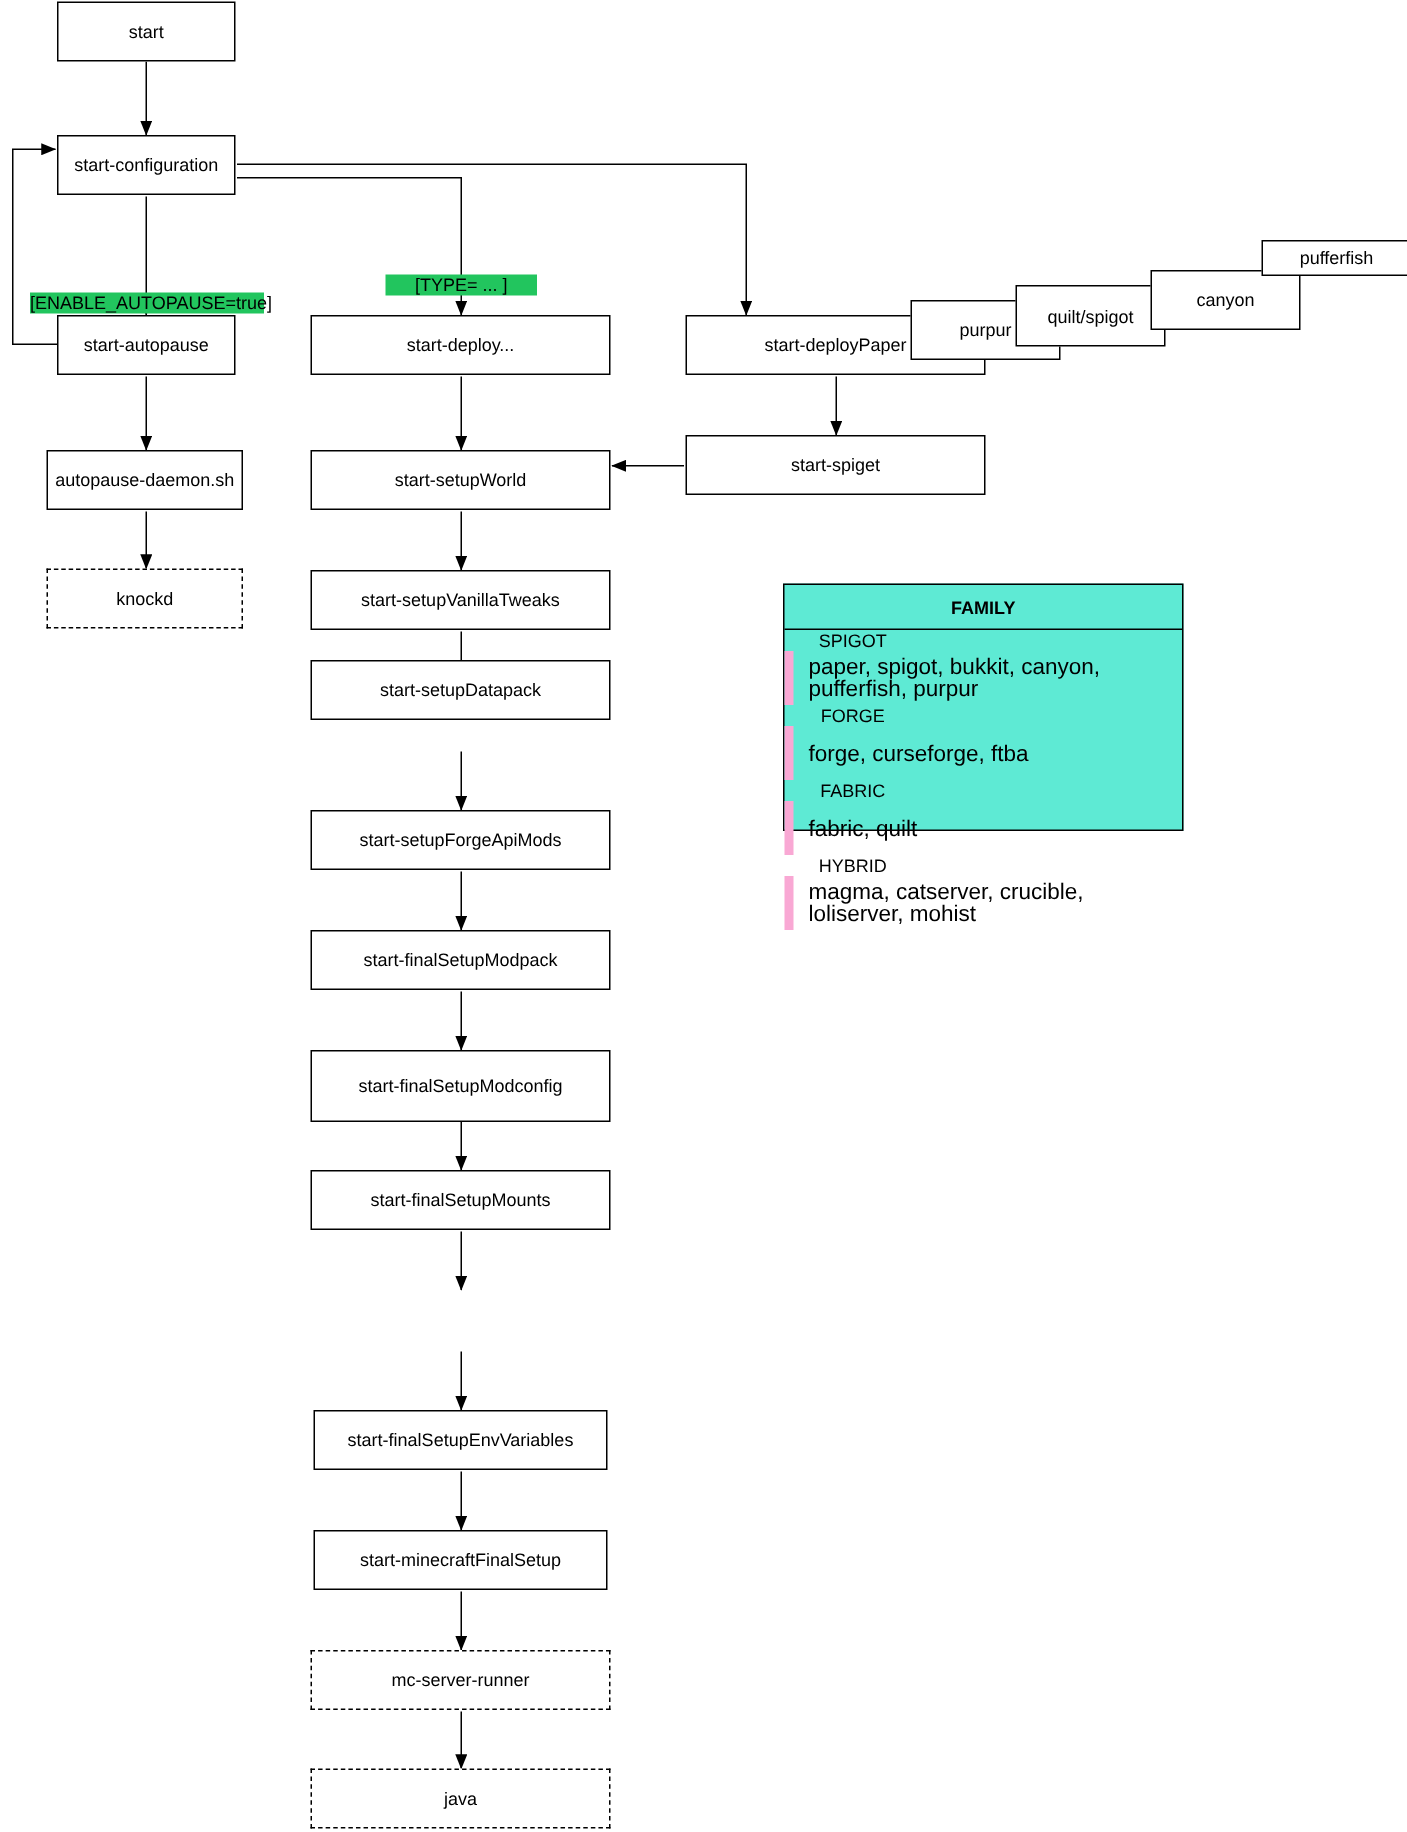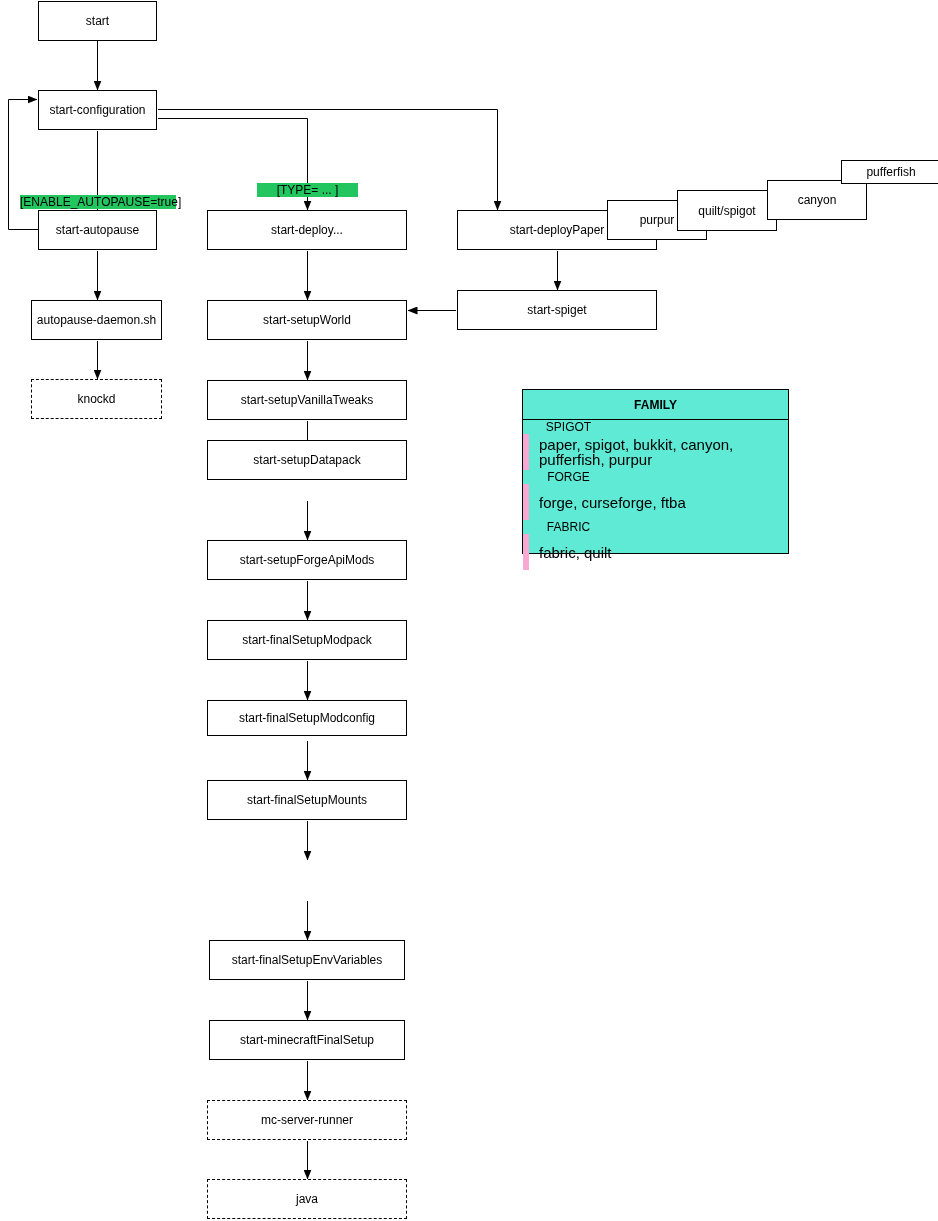--- a/index.html
+++ b/index.html
@@ -85,21 +85,21 @@
   <div class="node" style="left:38px;top:210px;width:119px;height:40px">start-autopause</div>
   <div class="node" style="left:31px;top:300px;width:131px;height:40px">autopause-daemon.sh</div>
   <div class="node dashed" style="left:31px;top:379px;width:131px;height:40px">knockd</div>
 
   <div class="node" style="left:207px;top:210px;width:200px;height:40px">start-deploy...</div>
   <div class="node" style="left:207px;top:300px;width:200px;height:40px">start-setupWorld</div>
   <div class="node" style="left:207px;top:380px;width:200px;height:40px">start-setupVanillaTweaks</div>
   <div class="node" style="left:207px;top:440px;width:200px;height:40px">start-setupDatapack</div>
   <div class="node" style="left:207px;top:540px;width:200px;height:40px">start-setupForgeApiMods</div>
   <div class="node" style="left:207px;top:620px;width:200px;height:40px">start-finalSetupModpack</div>
-  <div class="node" style="left:207px;top:700px;width:200px;height:36px">start-finalSetupModconfig</div>
+  <div class="node" style="left:207px;top:700px;width:200px;height:48px">start-finalSetupModconfig</div>
   <div class="node" style="left:207px;top:780px;width:200px;height:40px">start-finalSetupMounts</div>
   <div class="node" style="left:209px;top:940px;width:196px;height:40px">start-finalSetupEnvVariables</div>
   <div class="node" style="left:209px;top:1020px;width:196px;height:40px">start-minecraftFinalSetup</div>
   <div class="node dashed" style="left:207px;top:1100px;width:200px;height:40px">mc-server-runner</div>
   <div class="node dashed" style="left:207px;top:1179px;width:200px;height:40px">java</div>
 
   <div class="node" style="left:457px;top:290px;width:200px;height:40px">start-spiget</div>
 
   <div class="edge-label" style="left:20px;top:163px;width:156px">[ENABLE_AUTOPAUSE=true]</div>
   <div class="edge-label" style="left:257px;top:151px;width:101px">[TYPE= ... ]</div>
@@ -111,15 +111,19 @@
       <div class="fcell-members">paper, spigot, bukkit, canyon, pufferfish, purpur</div>
     </div>
     <div class="frow">
       <div class="fcell-label">FORGE</div>
       <div class="fcell-members">forge, curseforge, ftba</div>
     </div>
     <div class="frow">
       <div class="fcell-label">FABRIC</div>
       <div class="fcell-members">fabric, quilt</div>
     </div>
+    <div class="frow">
+      <div class="fcell-label">HYBRID</div>
+      <div class="fcell-members">magma, catserver, crucible, loliserver, mohist</div>
+    </div>
   </div>
 
 </div>
 
 </body></html>

